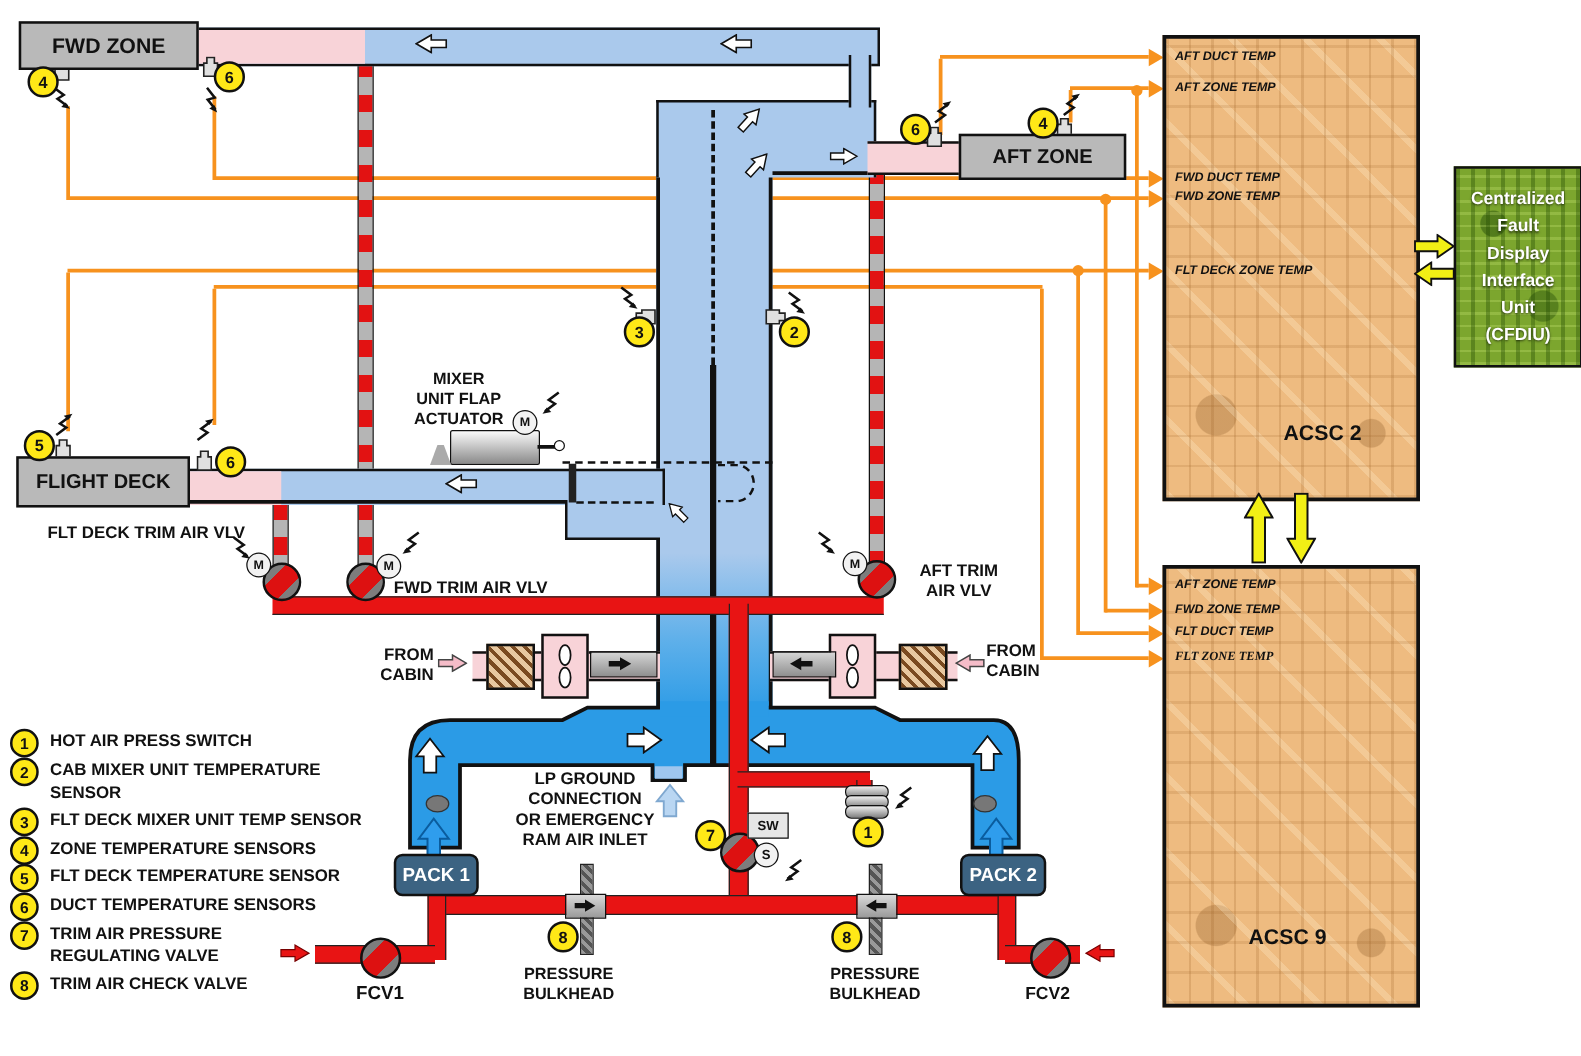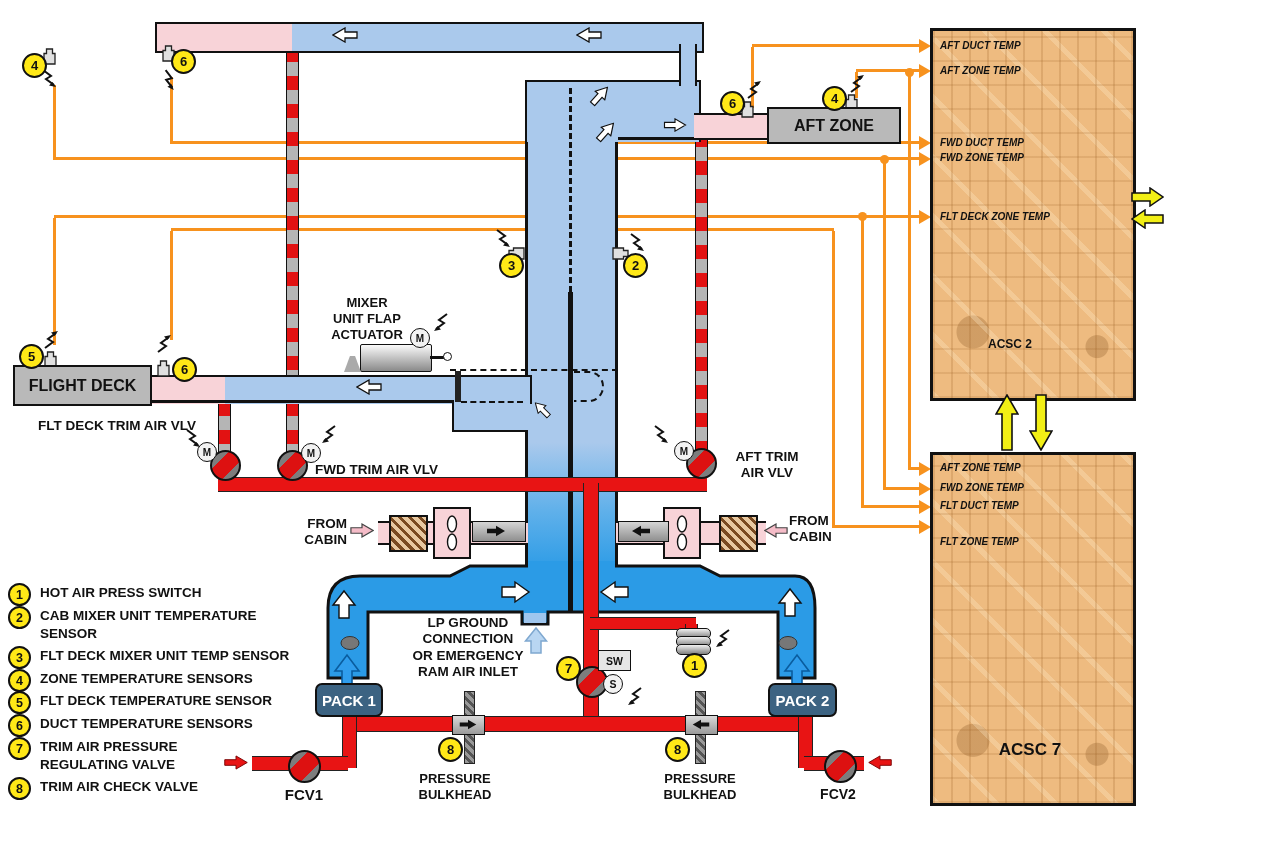--- a/index.html
+++ b/index.html
@@ -235,20 +235,23 @@
   <svg class="war" style="left:662px;top:118px;" width="26" height="14" viewBox="0 0 26 16">
       <path d="M1,5 H13 V1 L25,8 L13,15 V11 H1 Z" fill="#fff" stroke="#111" stroke-width="1.3"></path>
     </svg>
   <svg class="war" style="left:356px;top:379px;transform:rotate(180deg);" width="26" height="16" viewBox="0 0 26 16">
       <path d="M1,5 H13 V1 L25,8 L13,15 V11 H1 Z" fill="#fff" stroke="#111" stroke-width="1.3"></path>
     </svg>
   <svg class="war" style="left:530px;top:402px;transform:rotate(-135deg) scale(.85);" width="24" height="15" viewBox="0 0 26 16">
       <path d="M1,5 H13 V1 L25,8 L13,15 V11 H1 Z" fill="#fff" stroke="#111" stroke-width="1.3"></path>
     </svg>
 
+  <div class="zbox" style="left:15px;top:17px;width:140px;height:35px;font-size:17px;">
+    <span>FWD ZONE</span>
+  </div>
   <div class="zbox" style="left:13px;top:365px;width:135px;height:37px;font-size:16px;">
     <span>FLIGHT DECK</span>
   </div>
   <div class="zbox" style="left:767px;top:107px;width:130px;height:33px;font-size:16px;">
     <span>AFT ZONE</span>
   </div>
 
   <svg class="cup" style="left:43px;top:48px;" width="13" height="17" viewBox="0 0 13 17">
       <path d="M3.5,1 h6 v4.5 h2.5 v10.5 h-11 v-10.5 h2.5 z" fill="#e0e0e0" stroke="#222" stroke-width="1.3"></path>
     </svg>
@@ -368,20 +371,28 @@
 
   <div class="pack" style="left:315px;top:683px;width:64px;height:30px;">
     <span>PACK 1</span>
   </div>
   <div class="pack" style="left:768px;top:683px;width:65px;height:30px;">
     <span>PACK 2</span>
   </div>
 
   <div class="acsc" style="left:930px;top:28px;width:200px;height:367px;"></div>
   <div class="acsc" style="left:930px;top:452px;width:200px;height:348px;"></div>
+  <div class="cfdiu" style="left:1163px;top:133px;width:99px;height:157px;">
+    <span>Centralized
+Fault
+Display
+Interface
+Unit
+(CFDIU)</span>
+  </div>
 
   <svg class="war" style="left:1131px;top:187px;z-index:4;" width="33" height="20" viewBox="0 0 33 20">
       <path d="M1,6 H19 V1 L32,10 L19,19 V14 H1 Z" fill="#f2ef15" stroke="#111" stroke-width="1.5"></path>
     </svg>
   <svg class="war" style="left:1131px;top:209px;z-index:4;transform:rotate(180deg);" width="33" height="20" viewBox="0 0 33 20">
       <path d="M1,6 H19 V1 L32,10 L19,19 V14 H1 Z" fill="#f2ef15" stroke="#111" stroke-width="1.5"></path>
     </svg>
   <svg class="war" style="left:995px;top:394px;z-index:4;" width="24" height="57" viewBox="0 0 24 57">
       <path d="M7,56 V20 H1 L12,1 L23,20 H17 V56 Z" fill="#f2ef15" stroke="#111" stroke-width="1.6"></path>
     </svg>
@@ -446,27 +457,27 @@
   <div class="lbl ctr" style="left:700px;top:771px;text-align:center;">PRESSURE
 BULKHEAD</div>
   <div class="lbl ctr" style="left:304px;top:786px;font-size:15px;">FCV1</div>
   <div class="lbl ctr" style="left:838px;top:786px;font-size:14px;">FCV2</div>
 
   <div class="lbl ital" style="left:940px;top:40px;z-index:8;">AFT DUCT TEMP</div>
   <div class="lbl ital" style="left:940px;top:65px;z-index:8;">AFT ZONE TEMP</div>
   <div class="lbl ital" style="left:940px;top:137px;z-index:8;">FWD DUCT TEMP</div>
   <div class="lbl ital" style="left:940px;top:152px;z-index:8;">FWD ZONE TEMP</div>
   <div class="lbl ital" style="left:940px;top:211px;z-index:8;">FLT DECK ZONE TEMP</div>
-  <div class="lbl ctr" style="left:1010px;top:337px;font-size:12px;z-index:8;">ACSC 2</div>
+  <div class="lbl ctr" style="left:1058px;top:337px;font-size:17px;z-index:8;">ACSC 2</div>
 
   <div class="lbl ital" style="left:940px;top:462px;z-index:8;">AFT ZONE TEMP</div>
   <div class="lbl ital" style="left:940px;top:482px;z-index:8;">FWD ZONE TEMP</div>
   <div class="lbl ital" style="left:940px;top:500px;z-index:8;">FLT DUCT TEMP</div>
-  <div class="lbl ital" style="left:940px;top:536px;z-index:8;">FLT ZONE TEMP</div>
-  <div class="lbl ctr" style="left:1030px;top:740px;font-size:17px;z-index:8;">ACSC 7</div>
+  <div class="lbl ital" style="left:940px;top:520px;z-index:8;font-family:Liberation Serif, serif;">FLT ZONE TEMP</div>
+  <div class="lbl ctr" style="left:1030px;top:740px;font-size:17px;z-index:8;">ACSC 9</div>
 
   <div class="legend-row" style="left:8px;top:583px;">
     <div class="lbadge">1</div>
     <div class="ltext">HOT AIR PRESS SWITCH</div>
   </div>
   <div class="legend-row" style="left:8px;top:606px;">
     <div class="lbadge">2</div>
     <div class="ltext">CAB MIXER UNIT TEMPERATURE
 SENSOR</div>
   </div>

